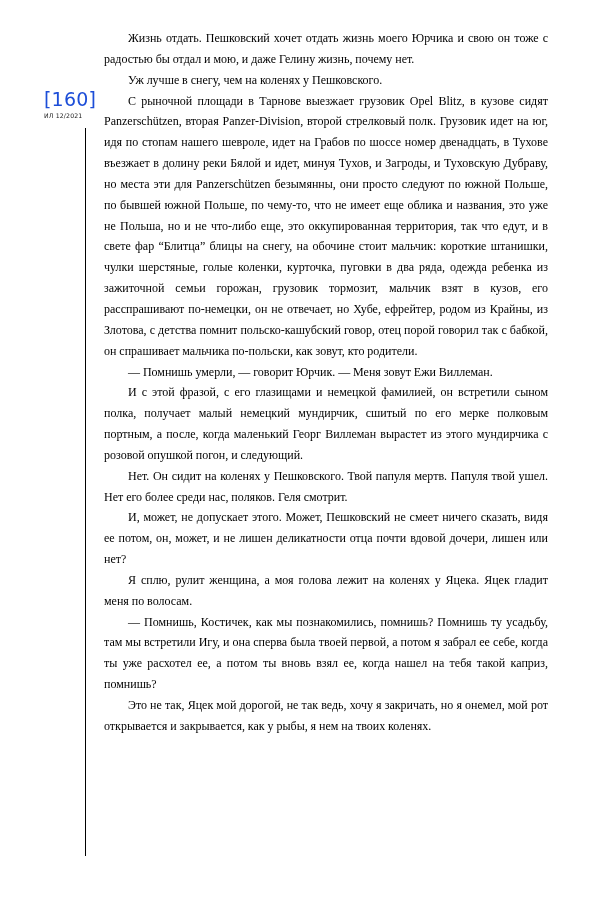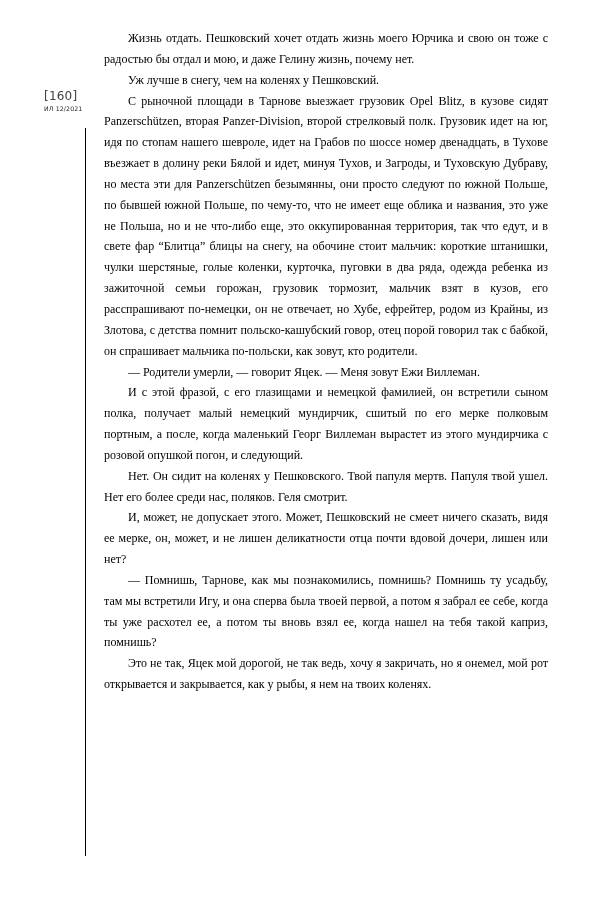--- a/index.html
+++ b/index.html
@@ -26,24 +26,24 @@
   
   .margin-block {
     position: absolute;
     left: 44px;
     top: 90px;
     width: 60px;
     text-align: left;
   }
   .folio {
     font-family: "DejaVu Sans", sans-serif;
-    font-size: 12px;
+    font-size: 19px;
     line-height: 1;
     letter-spacing: 0.2px;
-    color: #404040;
+    color: #1d4ed8;
     white-space: nowrap;
   }
   .issue-line {
     margin-top: 4px;
     font-family: "DejaVu Sans", sans-serif;
     font-size: 6.2px;
     line-height: 1;
     letter-spacing: 0.15px;
     color: #1a1a1a;
     white-space: nowrap;
@@ -88,24 +88,25 @@
 
   <div class="margin-block">
     <div class="folio">[160]</div>
     <div class="issue-line">ИЛ 12/2021</div>
   </div>
 
   <div class="vrule"></div>
 
   <div class="column">
     <p class="para">Жизнь отдать. Пешковский хочет отдать жизнь моего Юрчика и свою он тоже с радостью бы отдал и мою, и даже Гелину жизнь, почему нет.</p>
-    <p class="para last-line-flush">Уж лучше в снегу, чем на коленях у Пешковский.</p>
+    <p class="para last-line-flush">Уж лучше в снегу, чем на коленях у Пешковского.</p>
     <p class="para">С рыночной площади в Тарнове выезжает грузовик Opel Blitz, в кузове сидят Panzerschützen, вторая Panzer-Division, второй стрелковый полк. Грузовик идет на юг, идя по стопам нашего шевроле, идет на Грабов по шоссе номер двенадцать, в Тухове въезжает в долину реки Бялой и идет, минуя Тухов, и Загроды, и Туховскую Дубраву, но места эти для Panzerschützen безымянны, они просто следуют по южной Польше, по бывшей южной Польше, по чему-то, что не имеет еще облика и названия, это уже не Польша, но и не что-либо еще, это оккупированная территория, так что едут, и в свете фар “Блитца” блицы на снегу, на обочине стоит мальчик: короткие штанишки, чулки шерстяные, голые коленки, курточка, пуговки в два ряда, одежда ребенка из зажиточной семьи горожан, грузовик тормозит, мальчик взят в кузов, его расспрашивают по-немецки, он не отвечает, но Хубе, ефрейтер, родом из Крайны, из Злотова, с детства помнит польско-кашубский говор, отец порой говорил так с бабкой, он спрашивает мальчика по-польски, как зовут, кто родители.</p>
-    <p class="para">— Родители умерли, — говорит Яцек. — Меня зовут Ежи Виллеман.</p>
+    <p class="para">— Помнишь умерли, — говорит Юрчик. — Меня зовут Ежи Виллеман.</p>
     <p class="para">И с этой фразой, с его глазищами и немецкой фамилией, он встретили сыном полка, получает малый немецкий мундирчик, сшитый по его мерке полковым портным, а после, когда маленький Георг Виллеман вырастет из этого мундирчика с розовой опушкой погон, и следующий.</p>
     <p class="para">Нет. Он сидит на коленях у Пешковского. Твой папуля мертв. Папуля твой ушел. Нет его более среди нас, поляков. Геля смотрит.</p>
-    <p class="para">И, может, не допускает этого. Может, Пешковский не смеет ничего сказать, видя ее мерке, он, может, и не лишен деликатности отца почти вдовой дочери, лишен или нет?</p>
-    <p class="para">— Помнишь, Тарнове, как мы познакомились, помнишь? Помнишь ту усадьбу, там мы встретили Игу, и она сперва была твоей первой, а потом я забрал ее себе, когда ты уже расхотел ее, а потом ты вновь взял ее, когда нашел на тебя такой каприз, помнишь?</p>
+    <p class="para">И, может, не допускает этого. Может, Пешковский не смеет ничего сказать, видя ее потом, он, может, и не лишен деликатности отца почти вдовой дочери, лишен или нет?</p>
+    <p class="para">Я сплю, рулит женщина, а моя голова лежит на коленях у Яцека. Яцек гладит меня по волосам.</p>
+    <p class="para">— Помнишь, Костичек, как мы познакомились, помнишь? Помнишь ту усадьбу, там мы встретили Игу, и она сперва была твоей первой, а потом я забрал ее себе, когда ты уже расхотел ее, а потом ты вновь взял ее, когда нашел на тебя такой каприз, помнишь?</p>
     <p class="para">Это не так, Яцек мой дорогой, не так ведь, хочу я закричать, но я онемел, мой рот открывается и закрывается, как у рыбы, я нем на твоих коленях.</p>
 
   </div>
 
 </div>
 
 </body></html>

